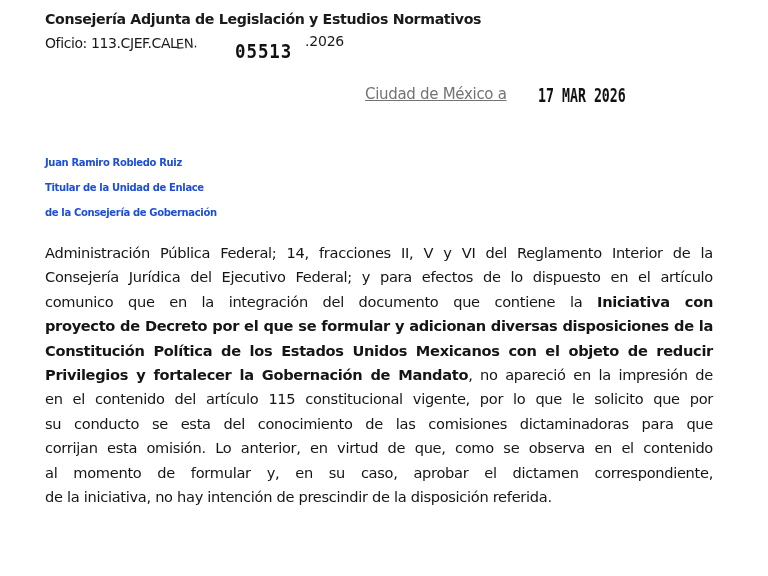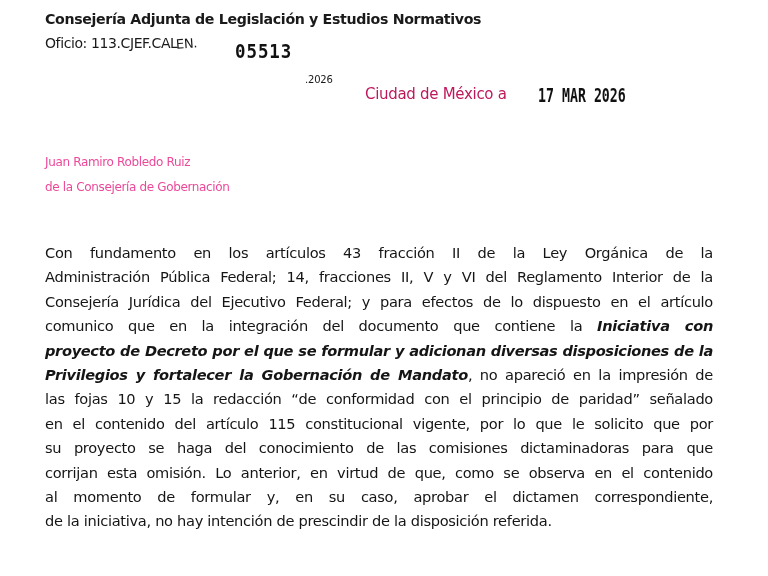--- a/index.html
+++ b/index.html
@@ -54,52 +54,52 @@
       font-size: 19px;
       letter-spacing: 1px;
       transform: scaleX(0.92);
       transform-origin: left center;
       color: #111;
     }
     .oficio .year {
       position: absolute;
       left: 260px;
       top: -2px;
-      font-size: 10px;
+      font-size: 14px;
       letter-spacing: -0.2px;
-      margin-top: 41px;
     }
     .city-date {
       position: absolute;
       left: 365px; top: 85px;
       font-size: 15px;
       letter-spacing: -0.3px;
-      color: #be185d;
+      color: #737373;
       white-space: nowrap;
+      text-decoration: underline;
     }
     .date-stamp {
       position: absolute;
       left: 538px; top: 85px;
       font-family: "DejaVu Sans Mono", monospace;
       font-weight: bold;
       font-size: 17px;
       letter-spacing: 0px;
       transform: scaleX(0.78) scaleY(1.12);
       transform-origin: left center;
       color: #111;
       white-space: nowrap;
     }
     .recipient {
       position: absolute;
       left: 45px; top: 150px;
-      font-size: 12px;
-      font-weight: normal;
+      font-size: 10px;
+      font-weight: bold;
       line-height: 25px;
       letter-spacing: -0.35px;
-      color: #ec4899;
+      color: #1d4ed8;
     }
     .recipient div { white-space: nowrap; }
     .body-text {
       position: absolute;
       left: 45px; top: 241px;
       width: 668px;
       font-size: 14.6px;
       line-height: 24.4px;
       letter-spacing: -0.3px;
       text-align: justify;
@@ -110,52 +110,51 @@
       white-space: nowrap;
       text-align: justify;
       text-align-last: justify;
       height: 24.4px;
     }
     .body-text .line.last {
       text-align-last: left;
     }
     .bi {
       font-weight: bold;
-      font-style: italic;
     }
   </style>
 </head>
 <body>
 
 <div class="page">
 
   <div class="hdr-title">Consejería Adjunta de Legislación y Estudios Normativos</div>
 
   <div class="oficio">
     <span class="prefix">Oficio: 113.CJEF.CAL</span><span class="stamp-mark">EN.</span>
     <span class="number">05513</span>
     <span class="year">.2026</span>
   </div>
 
   <div class="city-date">Ciudad de México a</div>
   <div class="date-stamp">17 MAR 2026</div>
 
   <div class="recipient">
     <div>Juan Ramiro Robledo Ruiz</div>
+    <div>Titular de la Unidad de Enlace</div>
     <div>de la Consejería de Gobernación</div>
   </div>
 
   <div class="body-text">
-    <span class="line"><span>Con fundamento en los artículos 43 fracción II de la Ley Orgánica de la</span></span>
     <span class="line"><span>Administración Pública Federal; 14, fracciones II, V y VI del Reglamento Interior de la</span></span>
     <span class="line"><span>Consejería Jurídica del Ejecutivo Federal; y para efectos de lo dispuesto en el artículo</span></span>
     <span class="line"><span>comunico que en la integración del documento que contiene la </span><span class="bi">Iniciativa con</span></span>
     <span class="line" style="letter-spacing: -0.348193px;"><span class="bi">proyecto de Decreto por el que se formular y adicionan diversas disposiciones de la</span></span>
+    <span class="line"><span class="bi">Constitución Política de los Estados Unidos Mexicanos con el objeto de reducir</span></span>
     <span class="line"><span class="bi">Privilegios y fortalecer la Gobernación de Mandato</span><span>, no apareció en la impresión de</span></span>
-    <span class="line"><span>las fojas 10 y 15 la redacción “de conformidad con el principio de paridad” señalado</span></span>
     <span class="line"><span>en el contenido del artículo 115 constitucional vigente, por lo que le solicito que por</span></span>
-    <span class="line"><span>su proyecto se haga del conocimiento de las comisiones dictaminadoras para que</span></span>
+    <span class="line"><span>su conducto se esta del conocimiento de las comisiones dictaminadoras para que</span></span>
     <span class="line"><span>corrijan esta omisión. Lo anterior, en virtud de que, como se observa en el contenido</span></span>
     <span class="line"><span>al momento de formular y, en su caso, aprobar el dictamen correspondiente,</span></span>
     <span class="line last"><span>de la iniciativa, no hay intención de prescindir de la disposición referida.</span></span>
   </div>
 
 </div>
 
 </body></html>

